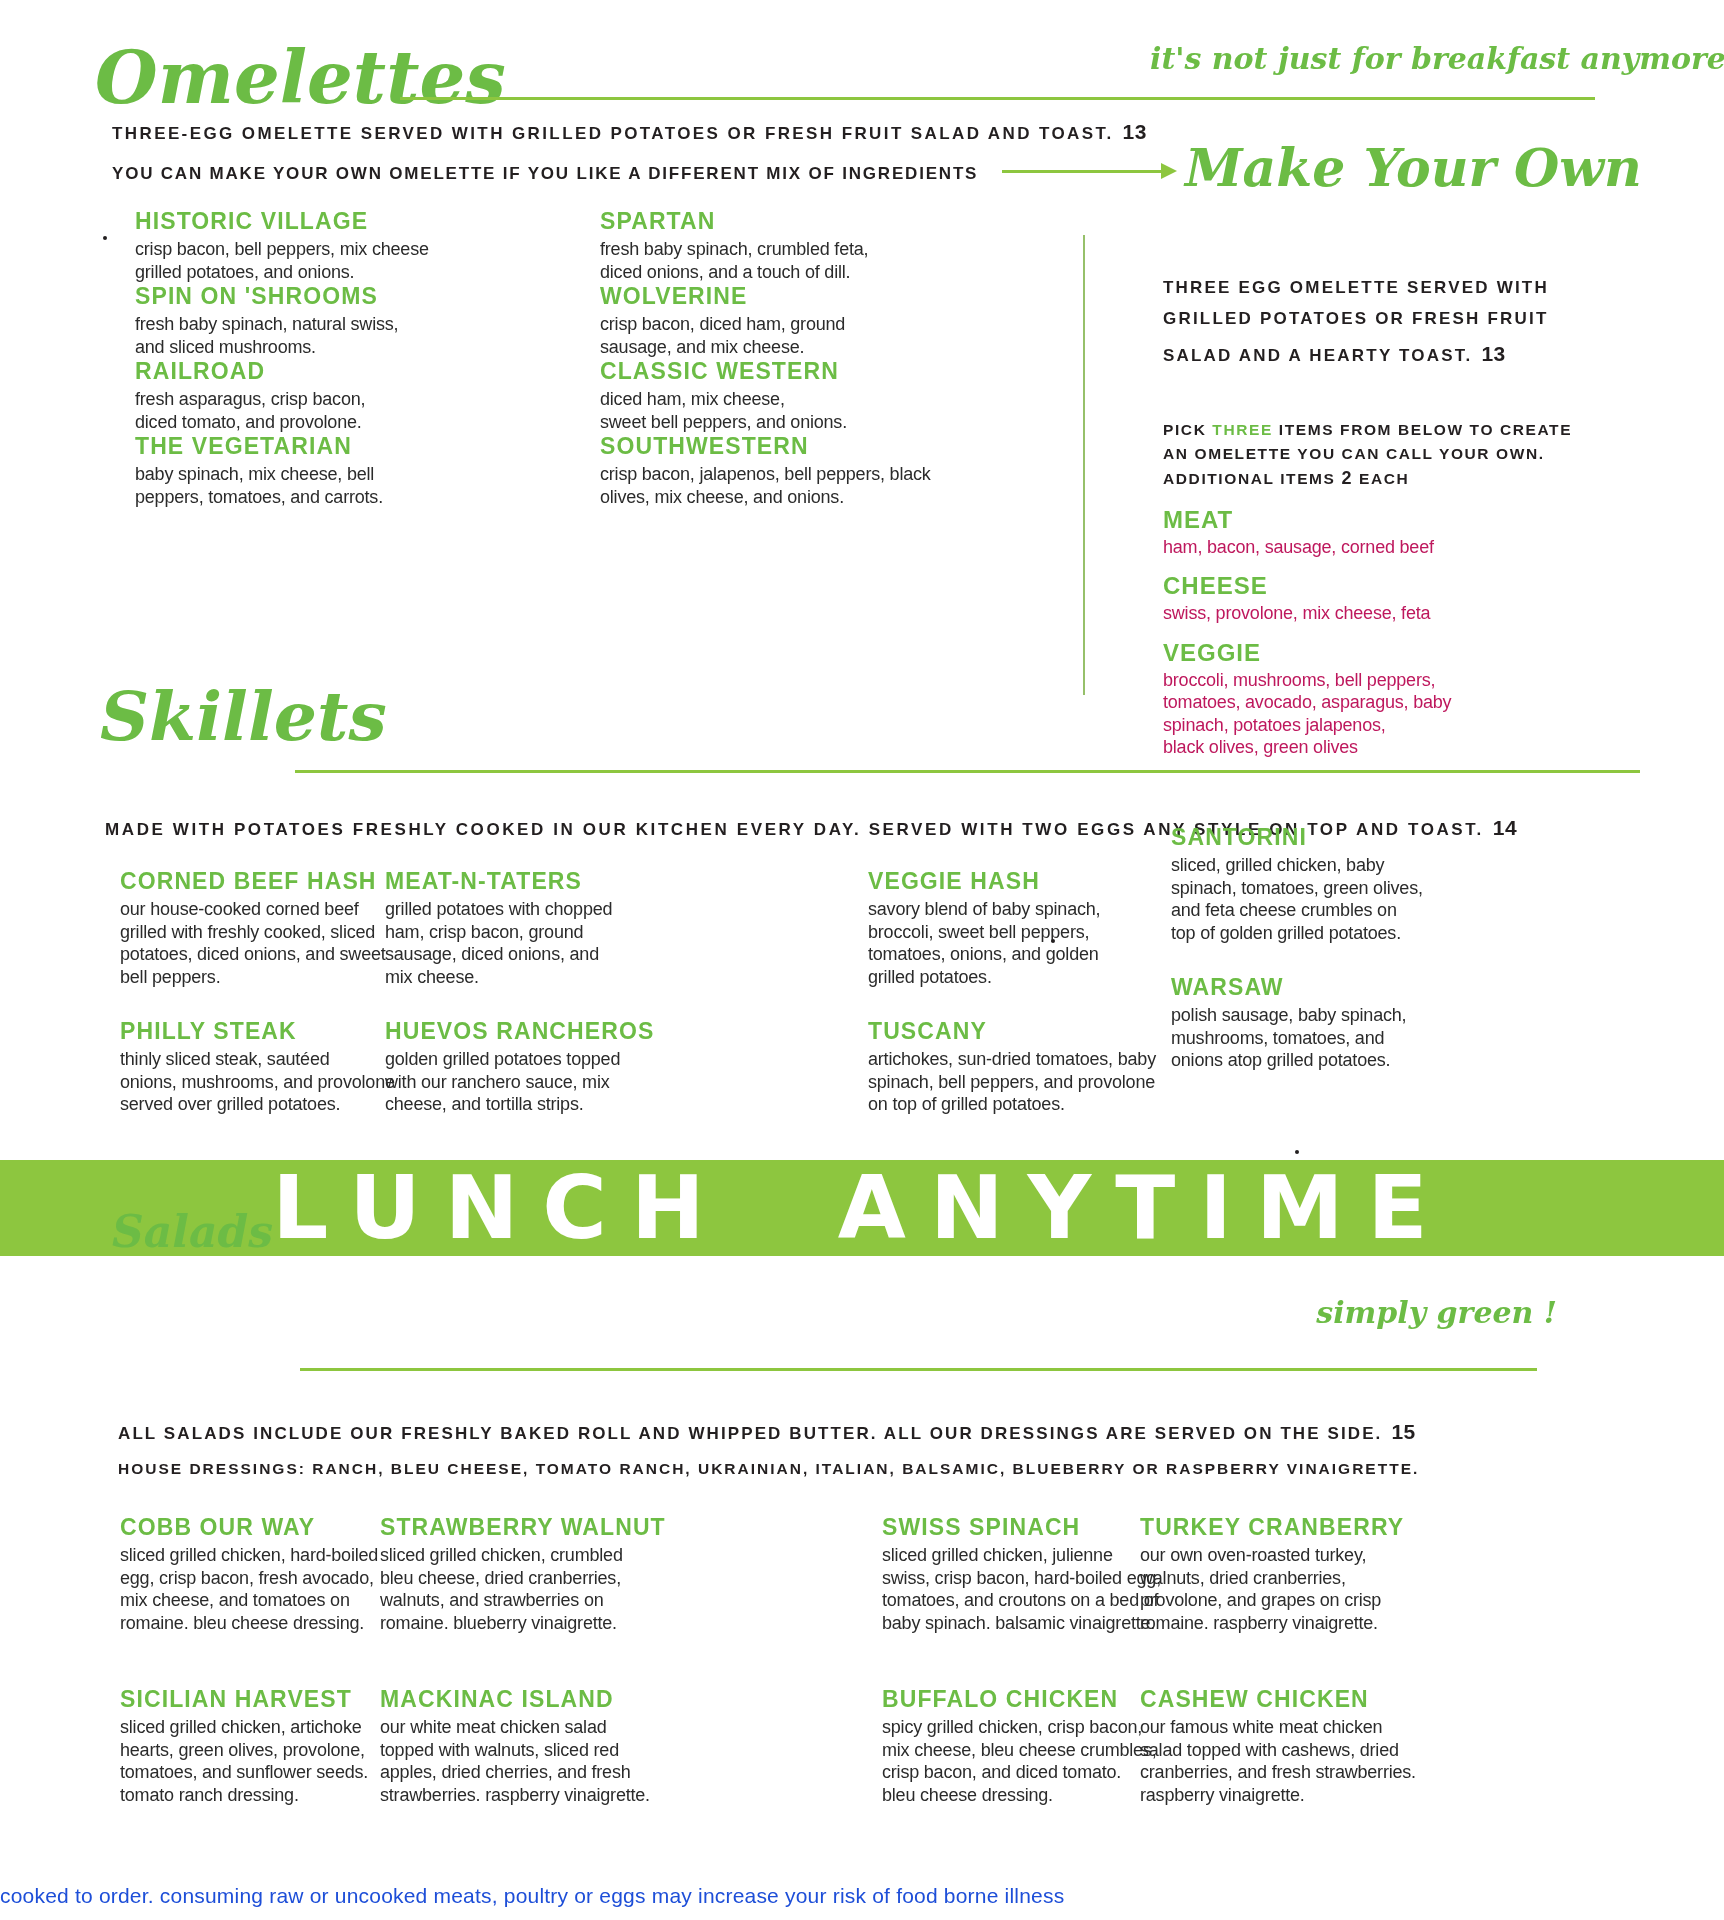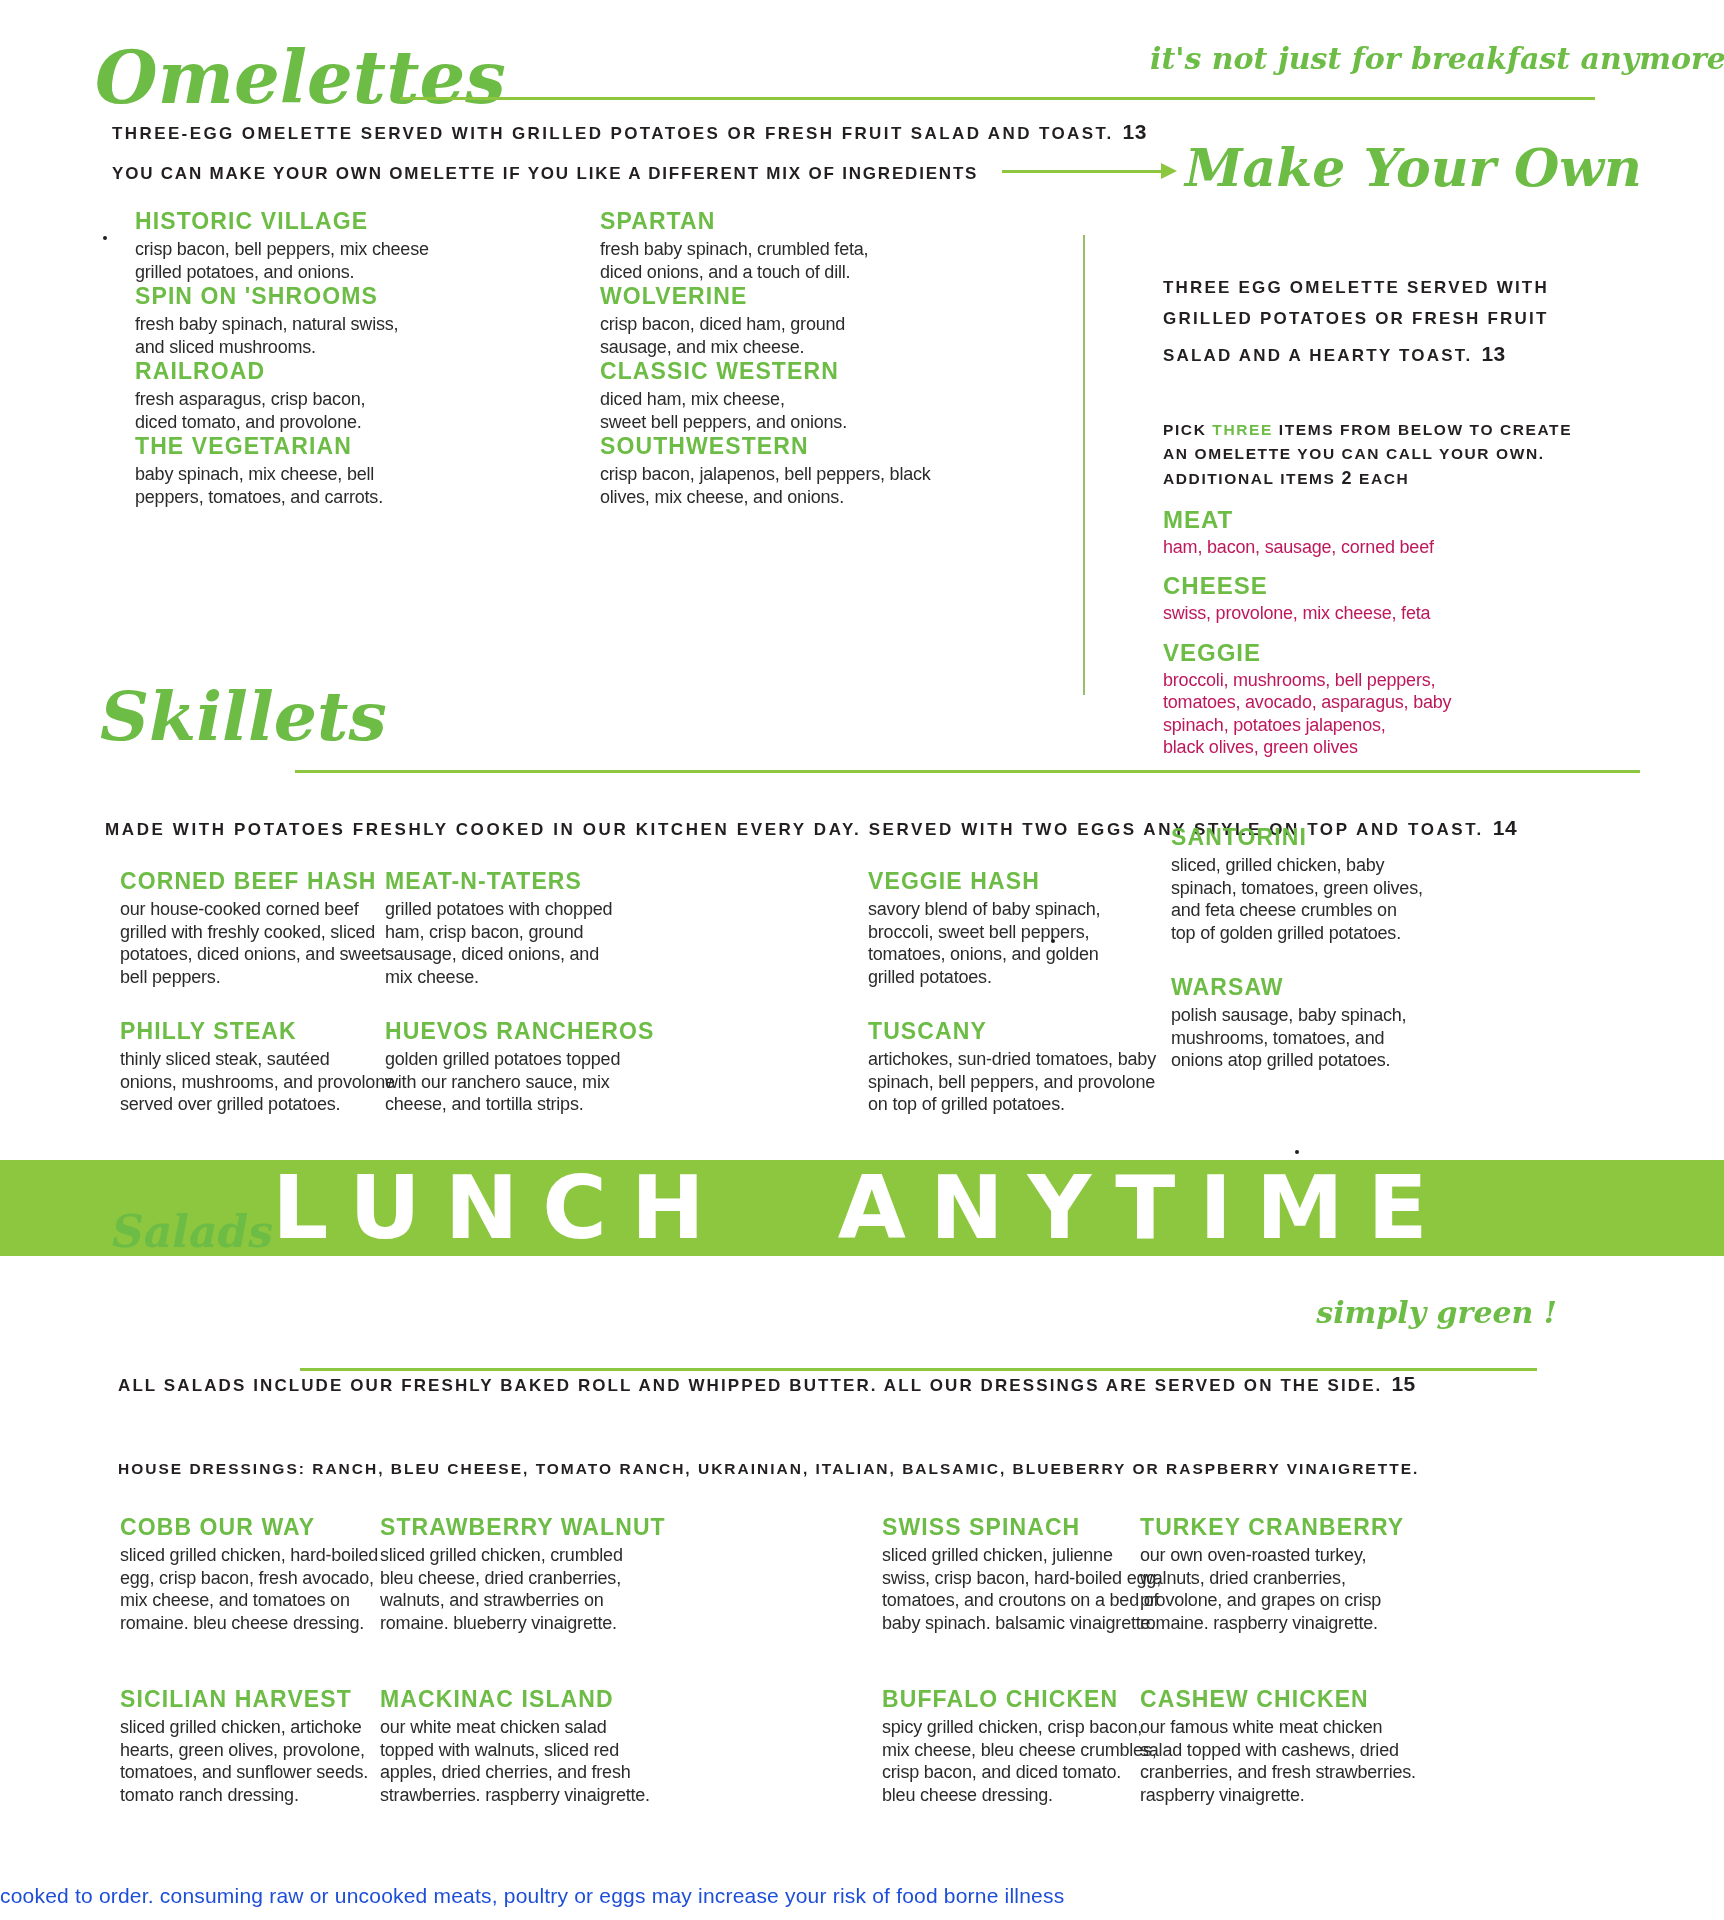--- a/index.html
+++ b/index.html
@@ -239,21 +239,21 @@
   </div>
 
   <div class="dot" style="left:103px;top:236px;"></div>
   <div class="dot" style="left:1051px;top:939px;"></div>
   <div class="dot" style="left:1295px;top:1150px;"></div>
 
   <div class="abs script" style="left:112px;top:1210px;font-size:44px;">Salads</div>
   <div class="rule" style="left:300px;top:1368px;width:1237px;"></div>
   <div class="abs script tagline-right" style="left:1200px;top:1298px;width:357px;font-size:30px;">simply green !</div>
 
-  <div class="abs caps" style="left:118px;top:1372px;letter-spacing:2.1px;">
+  <div class="abs caps" style="left:118px;top:1420px;letter-spacing:2.1px;">
     <span>ALL SALADS INCLUDE OUR FRESHLY BAKED ROLL AND WHIPPED BUTTER. ALL OUR DRESSINGS ARE SERVED ON THE SIDE.</span><span class="price">15</span>
   </div>
   <div class="abs caps" style="left:118px;top:1460px;font-size:15.5px;letter-spacing:2px;">HOUSE DRESSINGS: RANCH, BLEU CHEESE, TOMATO RANCH, UKRAINIAN, ITALIAN, BALSAMIC, BLUEBERRY OR RASPBERRY VINAIGRETTE.</div>
 
   <div class="abs col sal-col" style="left:120px;top:1514px;width:310px;">
     <div class="item first">
       <div class="name">COBB OUR WAY</div>
       <div class="desc">sliced grilled chicken, hard-boiled
 egg, crisp bacon, fresh avocado,
 mix cheese, and tomatoes on

